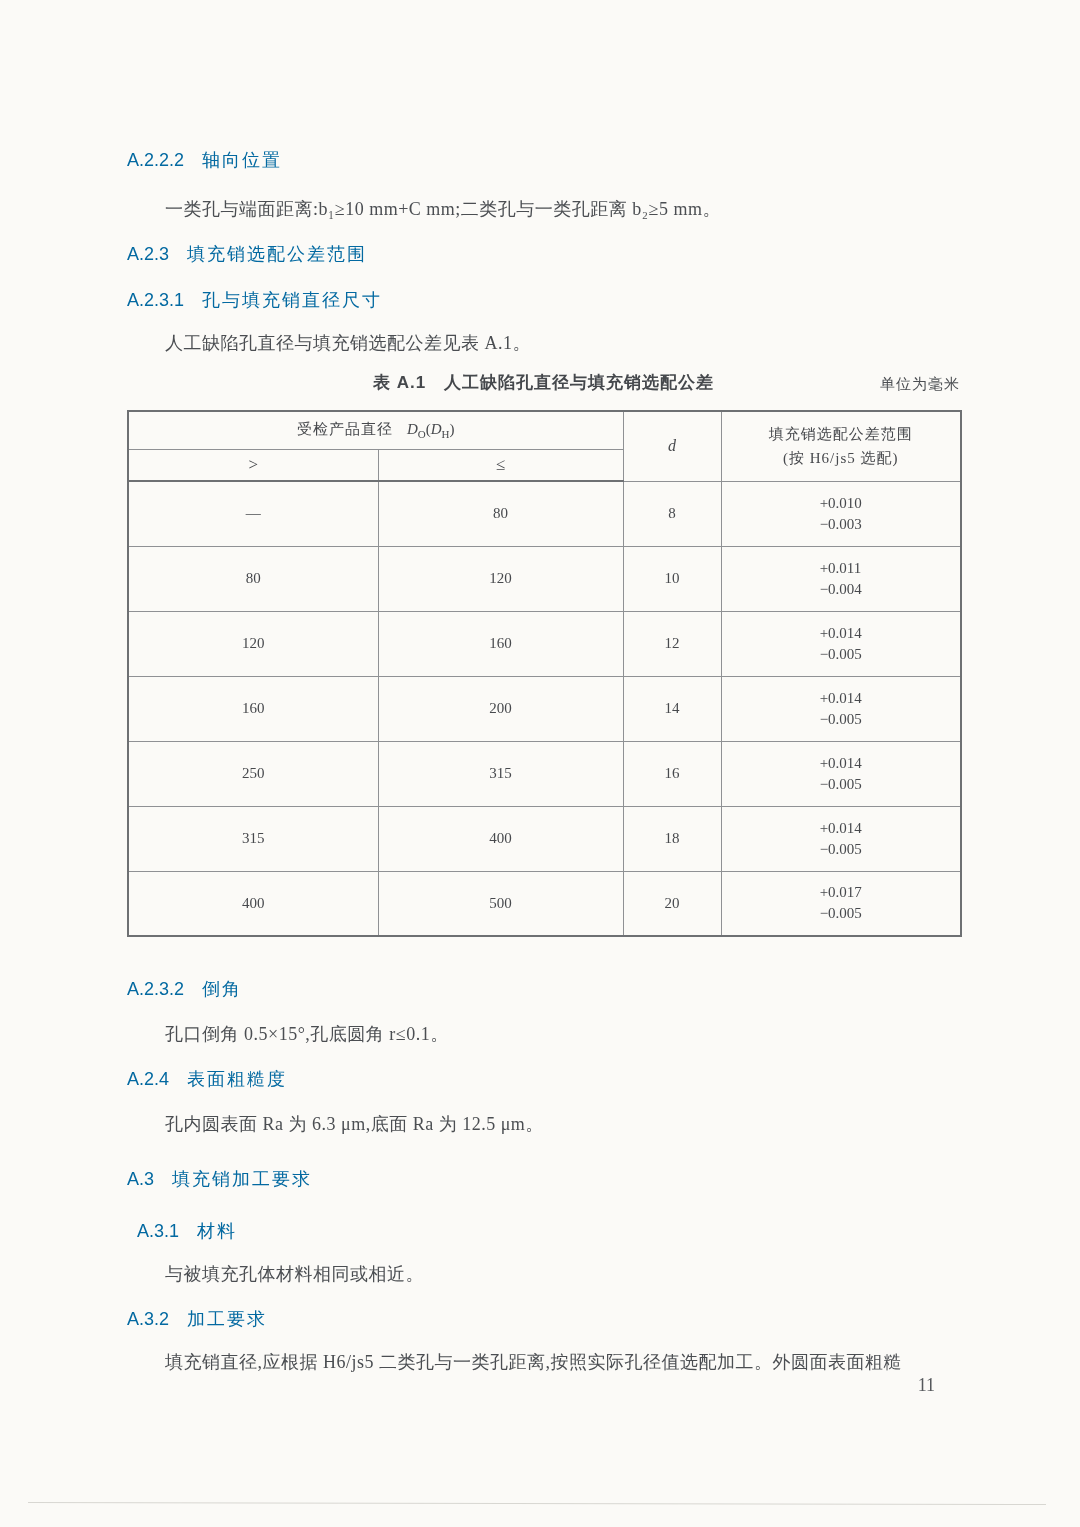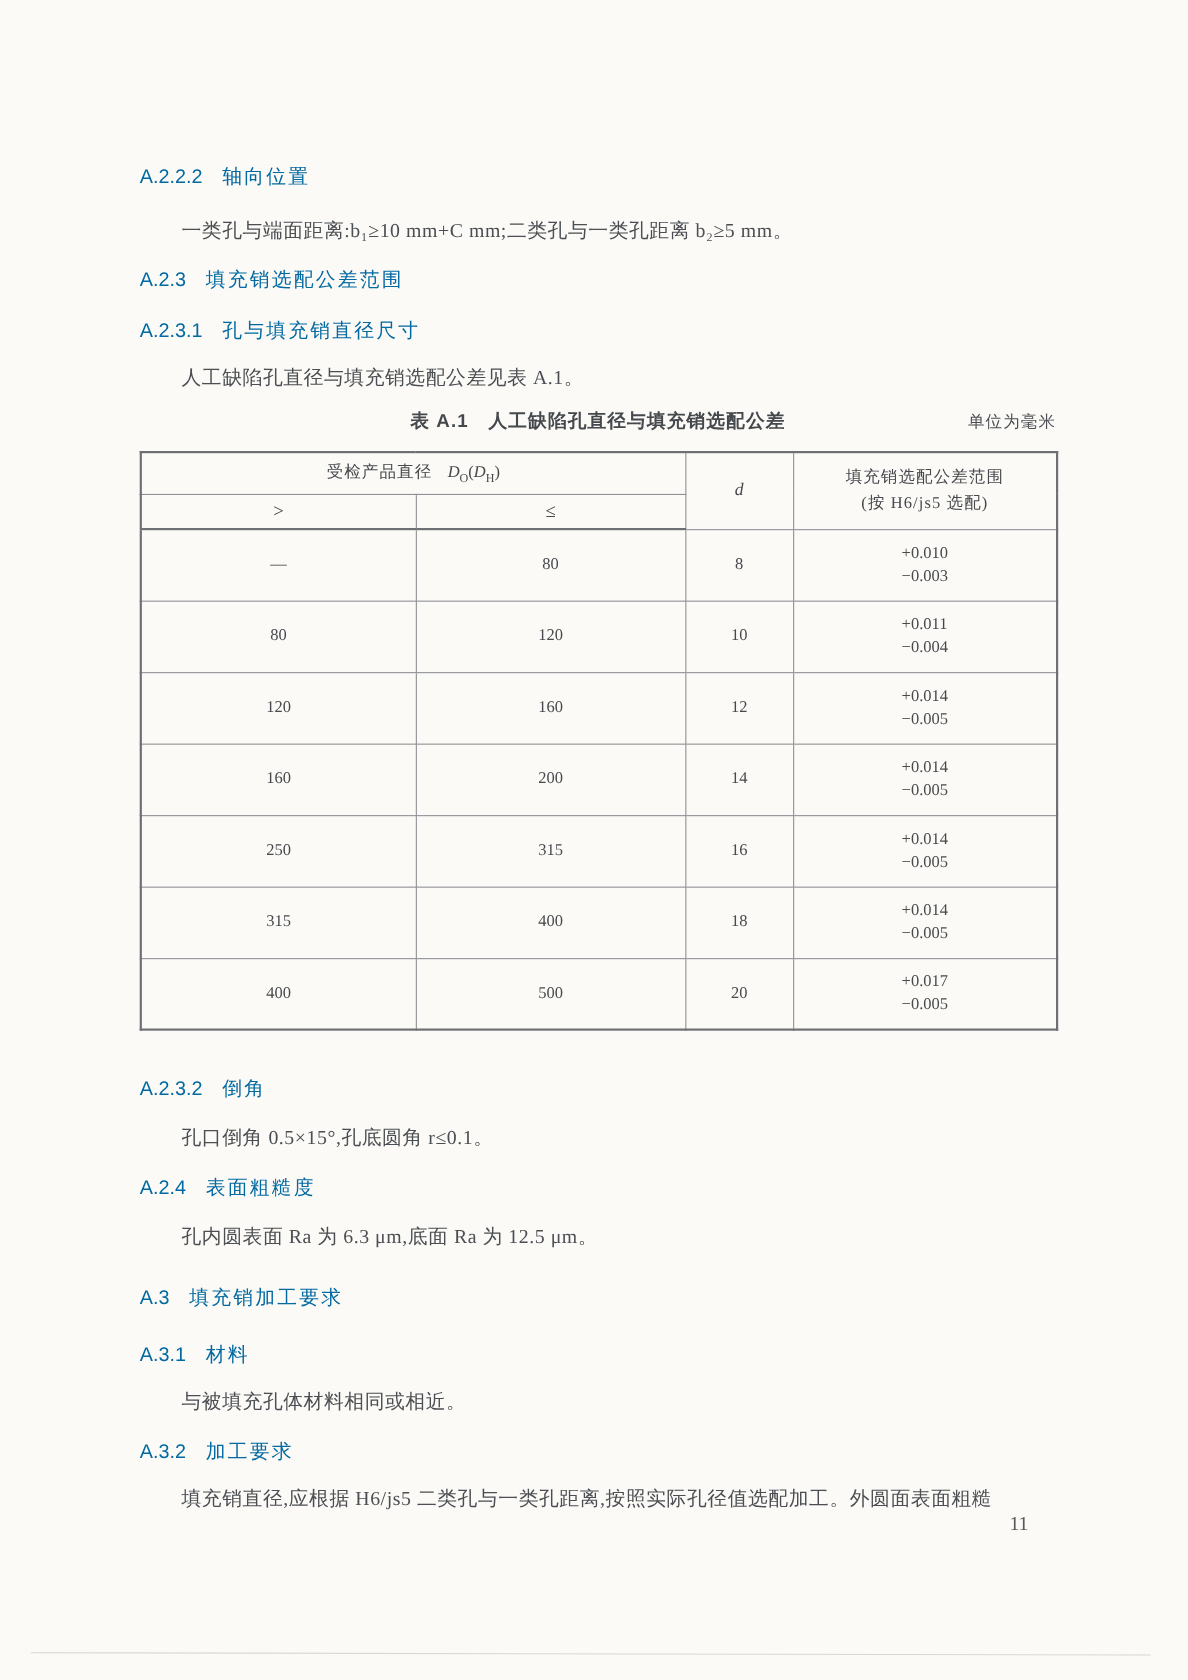--- a/index.html
+++ b/index.html
@@ -49,21 +49,21 @@
   .m-s2{margin-top:20px;}
   .m-s3{margin-top:22px;}
   .m-p2{margin-top:18px;}
   .m-cap{margin-top:16px;}
   .m-tbl{margin-top:16px;}
   .m-s4{margin-top:40px;}
   .m-p3{margin-top:20px;}
   .m-s5{margin-top:20px;}
   .m-p4{margin-top:20px;}
   .m-s6{margin-top:30px;}
-  .m-s7{margin-top:28px;}
+  .m-s7{margin-top:28px;margin-left:10px;}
   .m-p5{margin-top:18px;}
   .m-s8{margin-top:20px;}
   .m-p6{margin-top:18px;}
 
   .caption-row{
     position:relative;
     height:22px;line-height:22px;
   }
   .tcap{
     text-align:center;

